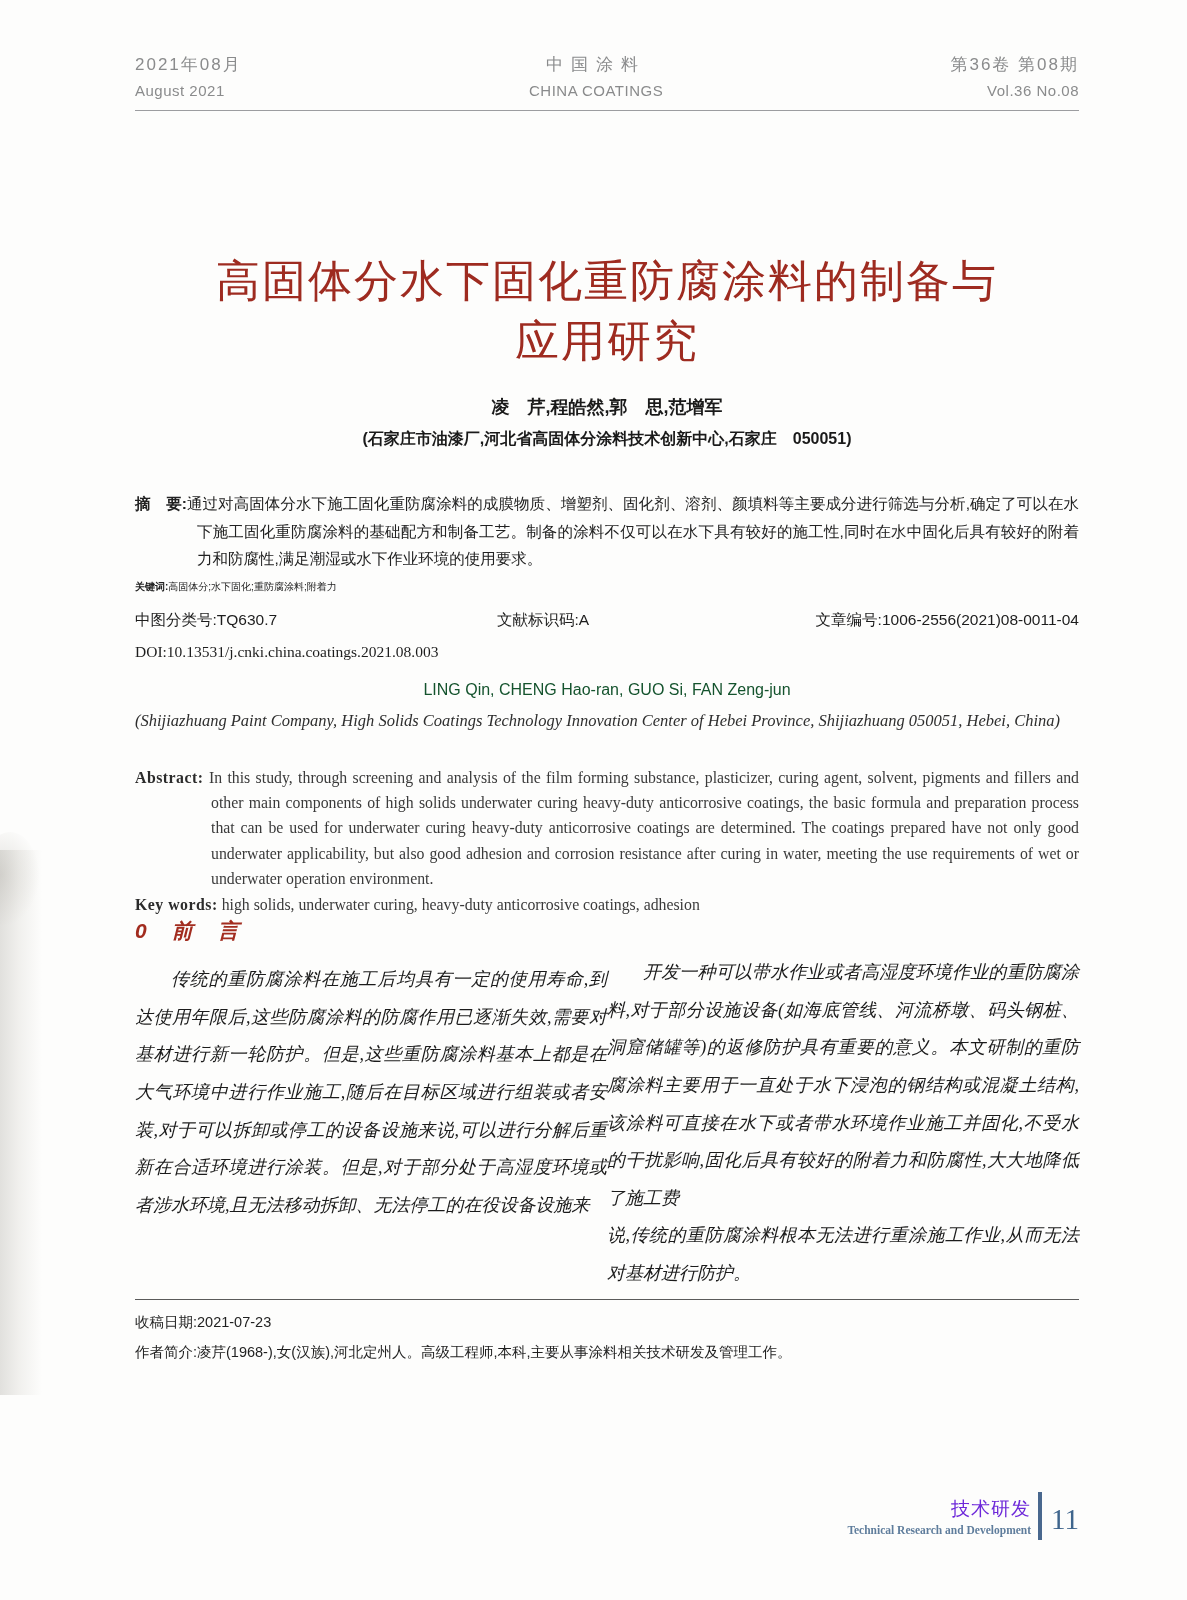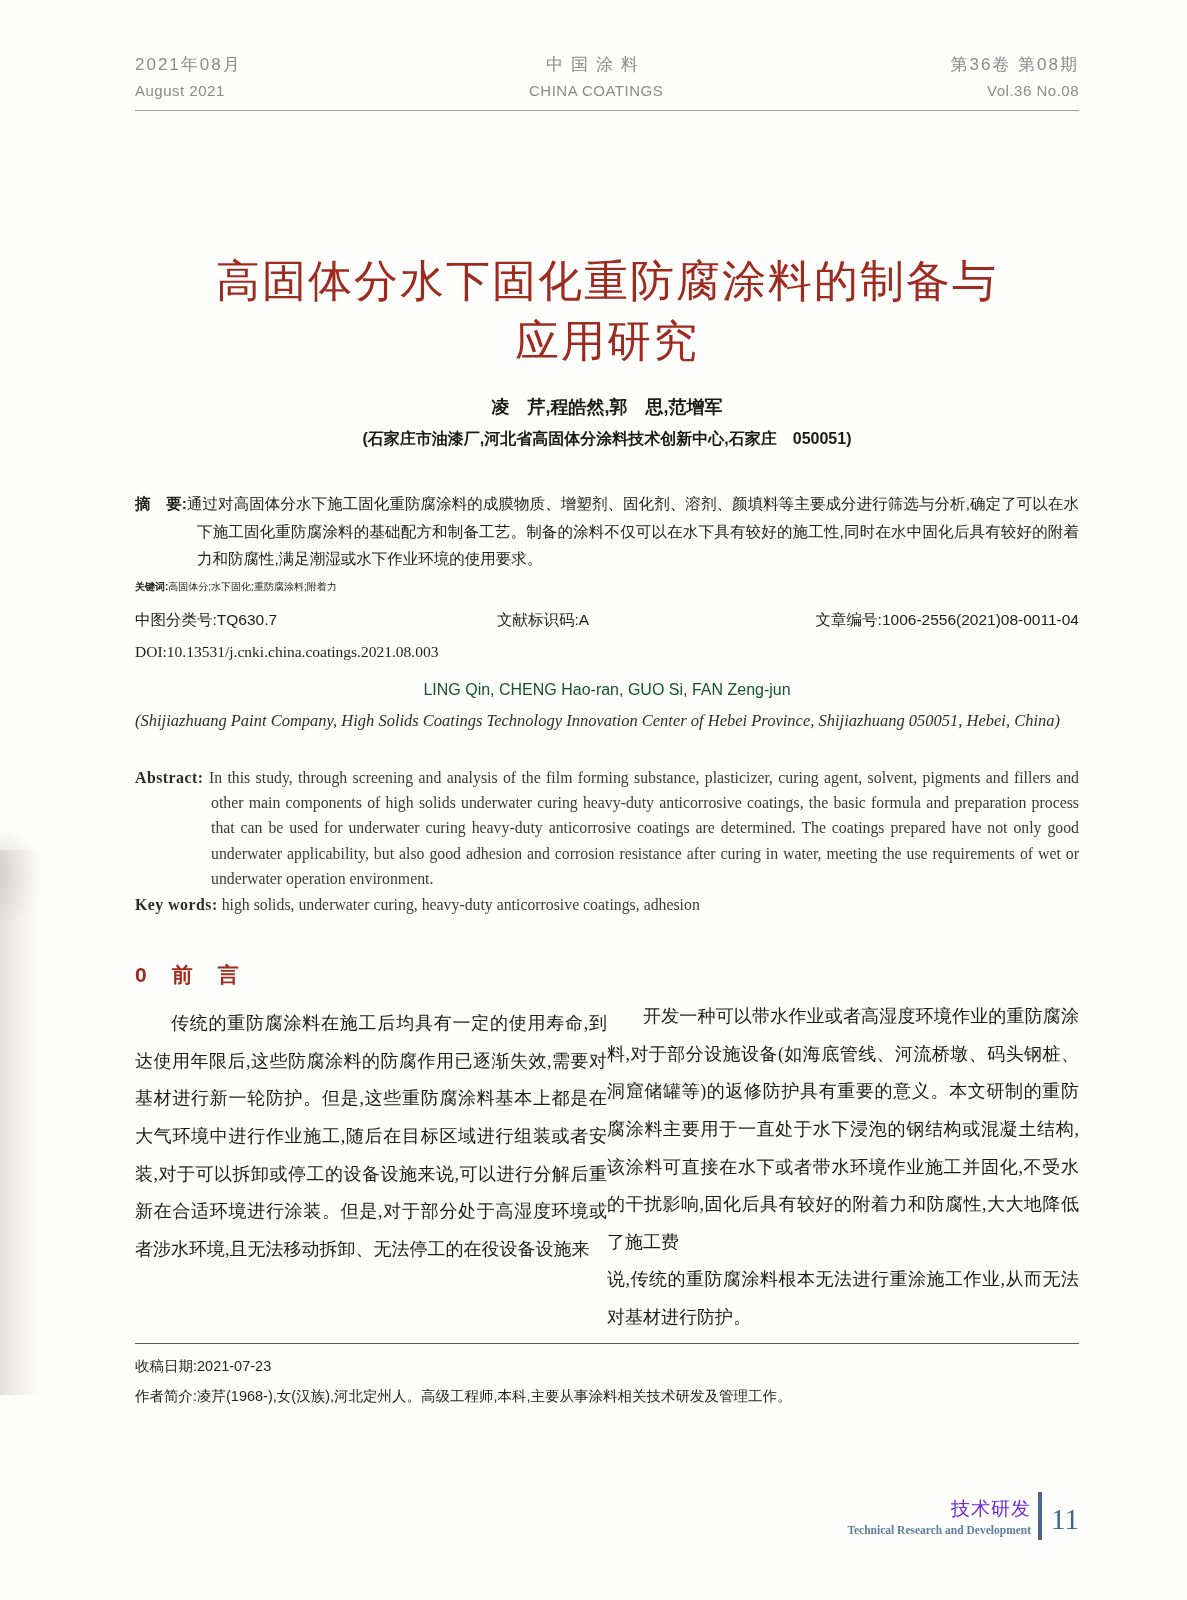--- a/index.html
+++ b/index.html
@@ -139,21 +139,21 @@
   .label-en {
     font-weight: 700;
     color: #2b2b2b;
     letter-spacing: 0.5px;
   }
   .keywords-en { margin-top: 1px; }
 
   
   .columns {
     display: flex;
-    margin-top: 44px;
+    font-style: italic;
   }
   .col { flex: 1 1 0; min-width: 0; }
   .sec-heading {
     font-size: 21px;
     font-weight: 700;
     color: #a22c1f;
     letter-spacing: 2px;
     margin-bottom: 16px;
   }
   .body-para {

